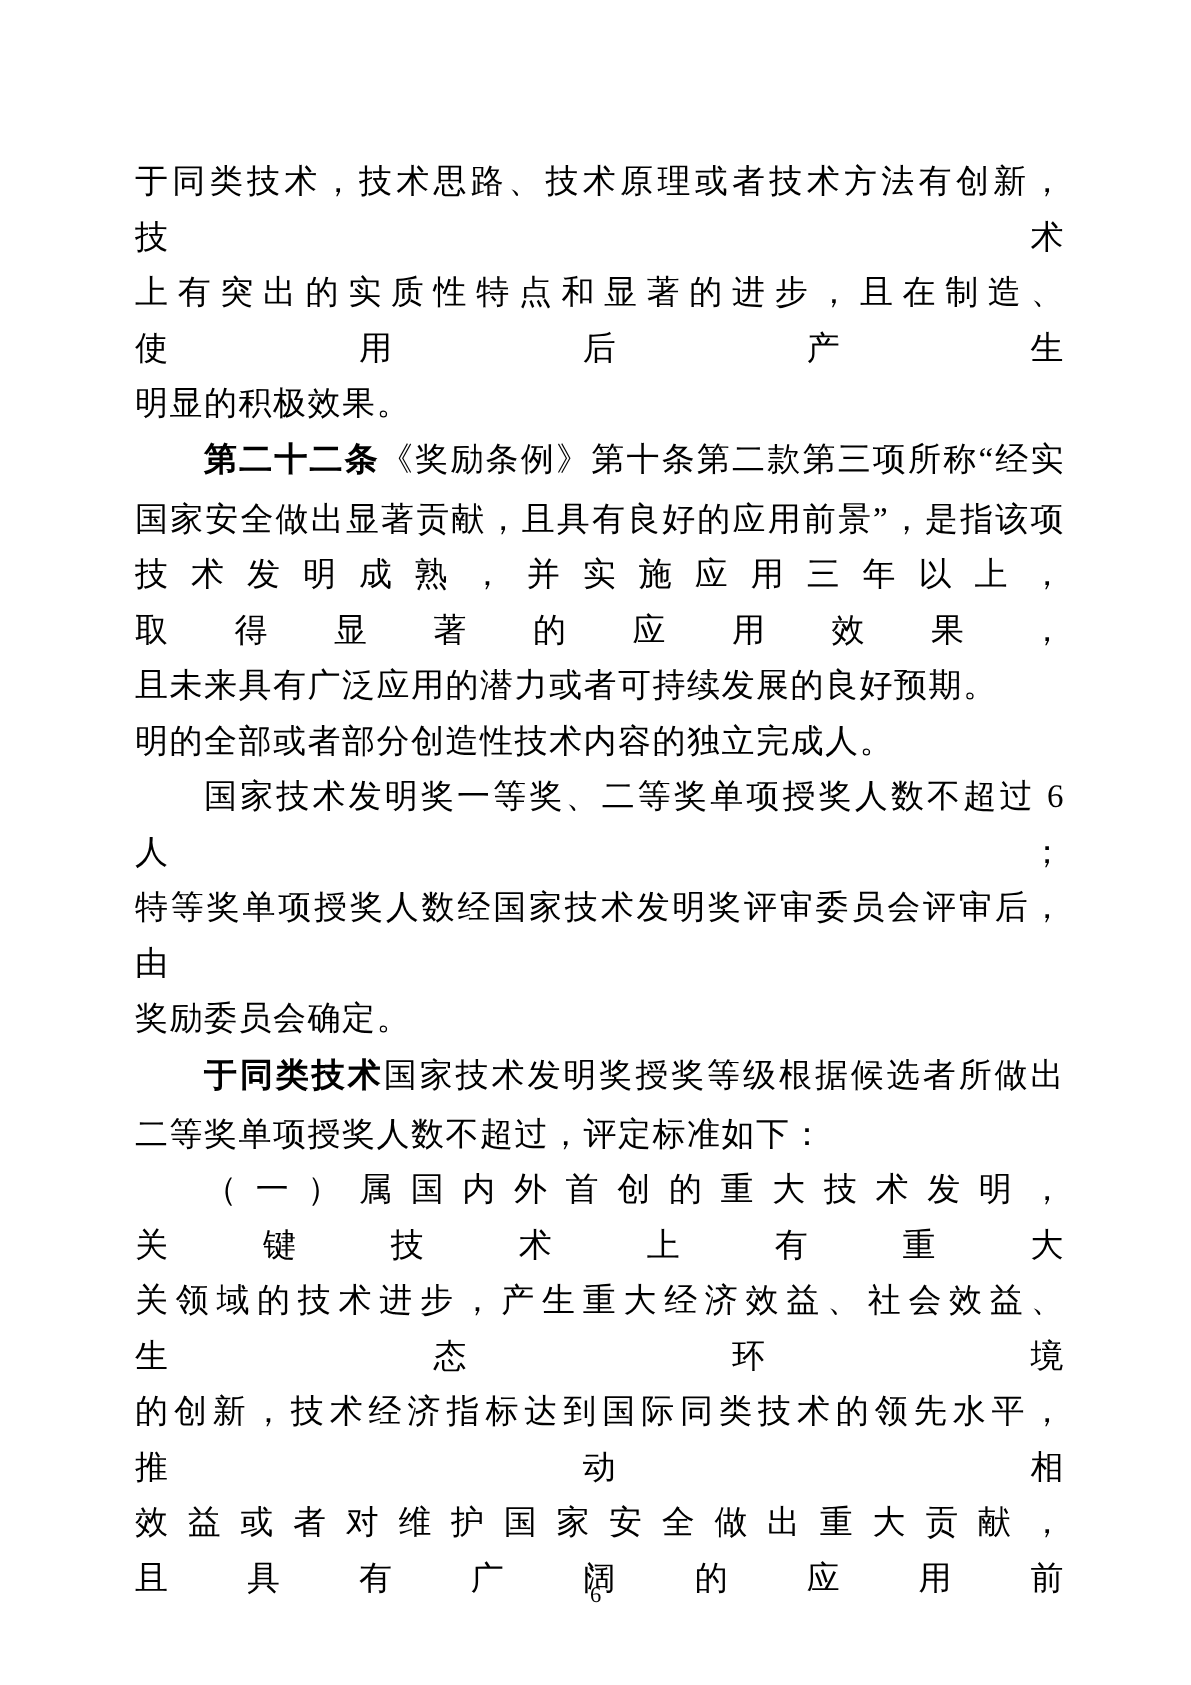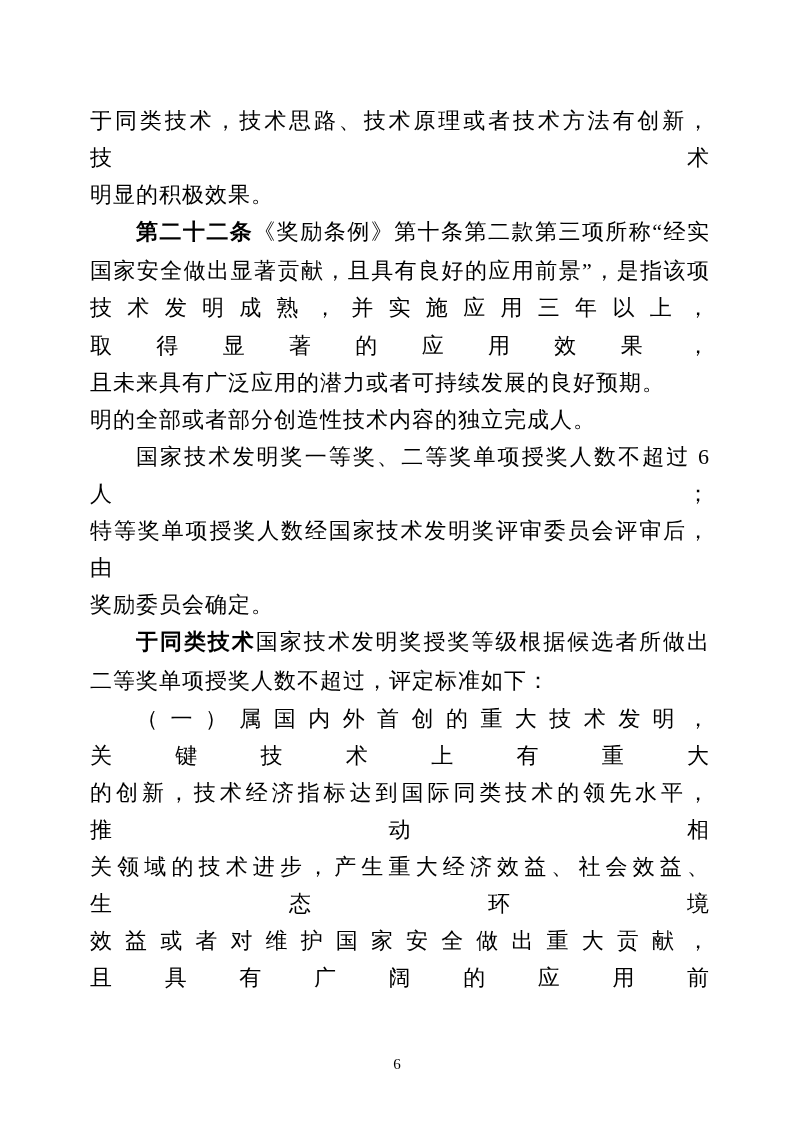--- a/index.html
+++ b/index.html
@@ -59,36 +59,37 @@
     color: #000000;
   }
 </style>
 </head>
 <body>
 
 <div class="page">
   <div class="content">
 
     <div class="line">于同类技术，技术思路、技术原理或者技术方法有创新，技术</div>
+    <div class="line">上有突出的实质性特点和显著的进步，且在制造、使用后产生</div>
     <div class="line end">明显的积极效果。</div>
 
     <div class="line indent"><span class="head">第二十二条</span><span>《奖励条例》第十条第二款第三项所称“经实</span></div>
     <div class="line">国家安全做出显著贡献，且具有良好的应用前景”，是指该项</div>
     <div class="line">技术发明成熟，并实施应用三年以上，取得显著的应用效果，</div>
     <div class="line end">且未来具有广泛应用的潜力或者可持续发展的良好预期。</div>
 
     <div class="line end">明的全部或者部分创造性技术内容的独立完成人。</div>
     <div class="line indent">国家技术发明奖一等奖、二等奖单项授奖人数不超过 6 人；</div>
     <div class="line">特等奖单项授奖人数经国家技术发明奖评审委员会评审后，由</div>
     <div class="line end">奖励委员会确定。</div>
 
     <div class="line indent"><span class="head">于同类技术</span><span>国家技术发明奖授奖等级根据候选者所做出</span></div>
     <div class="line end">二等奖单项授奖人数不超过，评定标准如下：</div>
 
     <div class="line indent">（一）属国内外首创的重大技术发明，关键技术上有重大</div>
+    <div class="line">关领域的技术进步，产生重大经济效益、社会效益、生态环境</div>
     <div class="line">的创新，技术经济指标达到国际同类技术的领先水平，推动相</div>
-    <div class="line">关领域的技术进步，产生重大经济效益、社会效益、生态环境</div>
     <div class="line">效益或者对维护国家安全做出重大贡献，且具有广阔的应用前</div>
 
   </div>
 
   <div class="page-number">6</div>
 </div>
 
 </body></html>

